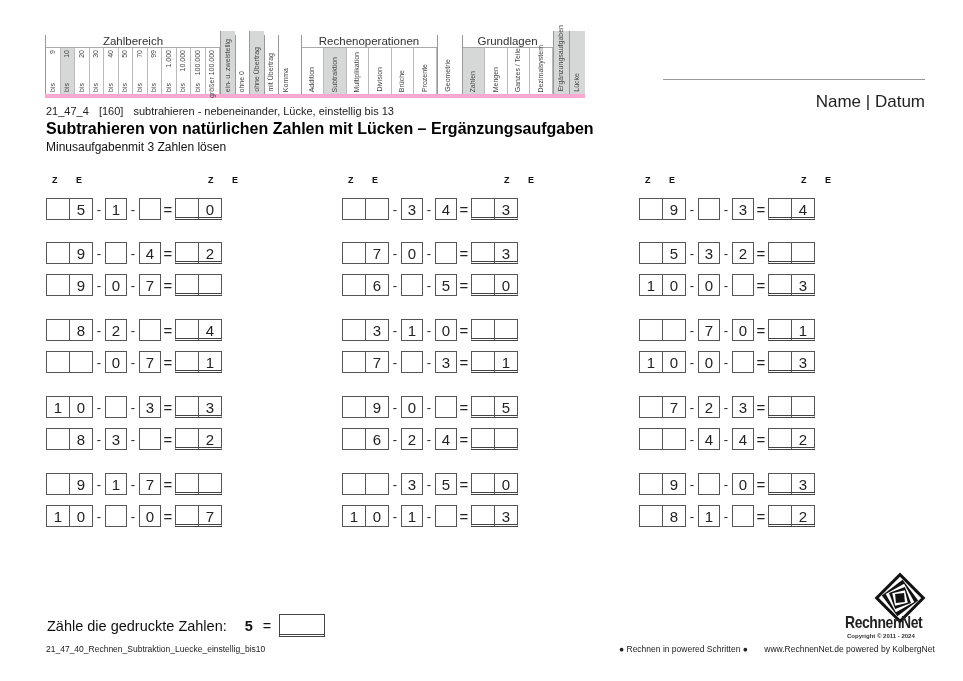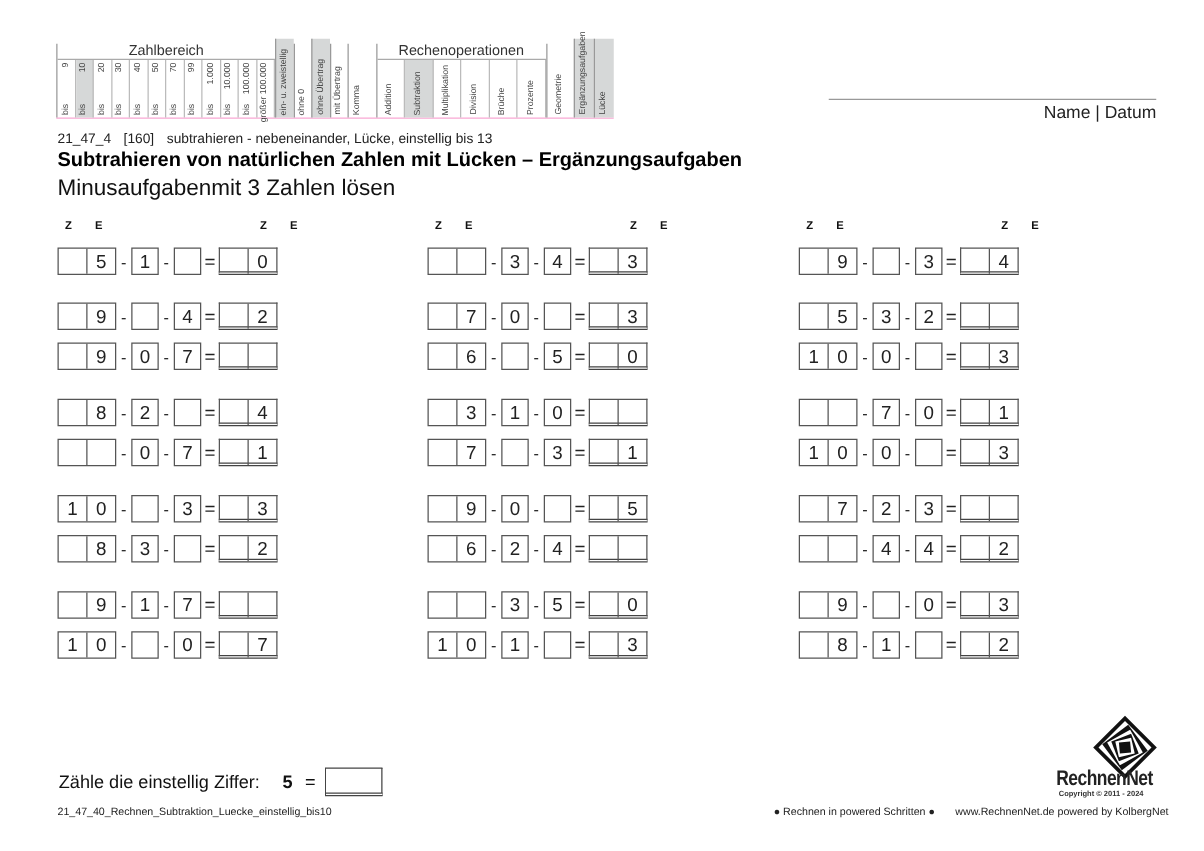--- a/index.html
+++ b/index.html
@@ -1,41 +1,41 @@
 <!DOCTYPE html>
 <html><head>
 <meta charset="utf-8">
 <style>
   html, body { margin:0; padding:0; background:#ffffff; }
   body { width:963px; height:681px; position:relative; overflow:hidden;
          font-family:"Liberation Sans", sans-serif; color:#111; }
 
   
   .cat-table { position:absolute; top:35px; left:45px; height:59px; display:flex;
-               border-bottom:1px solid #f9a8d4;justify-content:flex-end; }
+               border-bottom:4px solid #f9a8d4;justify-content:flex-end; }
   .cat-group { display:flex; flex-direction:column; border-left:1px solid #999; }
   .cat-group-title { height:12px; font-size:11.5px; color:#333; text-align:center;
                      line-height:12px; border-bottom:1px solid #aaa; }
   .cat-group-cells { display:flex; flex:1; }
   .cat-cell { position:relative; border-right:1px solid #bbb; box-sizing:border-box; }
   .cat-cell.shaded { background:#d6d8d8; }
   .vt { writing-mode:vertical-rl; transform:rotate(180deg); font-size:7px; color:#444;
         white-space:nowrap; position:absolute; left:50%; margin-left:-4px; }
   .vt.top { top:2px; }
   .vt.bot { bottom:2px; }
   .cat-standalone { position:relative; border-left:1px solid #999; box-sizing:border-box; }
   .cat-standalone.shaded { background:#d6d8d8; }
 
   .name-line { position:absolute; top:79px; left:663px; width:262px; border-top:1px solid #999; }
-  .name-label { position:absolute; top:81px; right:38px; font-size:14px; color:#222; }
+  .name-label { position:absolute; top:92px; right:38px; font-size:17px; color:#222; }
 
   .meta-line { position:absolute; top:105px; left:46px; font-size:11px; color:#222; }
   .meta-line span { margin-right:7px; }
   .title { position:absolute; top:120px; left:46px; font-size:16px; font-weight:bold; color:#000; }
-  .subtitle { position:absolute; top:140px; left:46px; font-size:18px; color:#111; }
+  .subtitle { position:absolute; top:140px; left:46px; font-size:12px; color:#111; }
 
   
   .col { position:absolute; top:172px; width:210px; }
   .col-head { position:relative; height:18px; font-size:9px; font-weight:bold; }
   .col-head span { position:absolute; top:3px; }
   .row { position:absolute; left:0; height:22px; display:flex; align-items:center; }
   .box2 { display:flex; height:22px; border:1px solid #555; box-sizing:border-box; }
   .box2 .c { width:22px; height:20px; display:flex; align-items:center; justify-content:center;
              font-size:15px; color:#222; }
   .box2 .c + .c { border-left:1px solid #555; }
@@ -151,20 +151,37 @@
           <span class="vt bot">Brüche</span>
         </div>
         <div class="cat-cell" style="width: 22.5px;">
           <span class="vt bot">Prozente</span>
         </div>
       </div>
   </div>
   <div class="cat-standalone" style="width:22px;">
     <span class="vt bot">Geometrie</span>
   </div>
+  <div class="cat-group" style="margin-left:3px;">
+    <div class="cat-group-title">Grundlagen</div>
+    <div class="cat-group-cells" id="gl-cells">
+        <div class="cat-cell shaded" style="width: 22.5px;">
+          <span class="vt bot">Zahlen</span>
+        </div>
+        <div class="cat-cell" style="width: 22.5px;">
+          <span class="vt bot">Mengen</span>
+        </div>
+        <div class="cat-cell" style="width: 22.5px;">
+          <span class="vt bot">Ganzes / Teile</span>
+        </div>
+        <div class="cat-cell" style="width: 22.5px;">
+          <span class="vt bot">Dezimalsystem</span>
+        </div>
+      </div>
+  </div>
   <div id="sa2" style="display:flex;">
       <div class="cat-standalone shaded" style="width: 16px; margin-top: -4px;">
         <span class="vt bot">Ergänzungsaufgaben</span>
       </div>
       <div class="cat-standalone shaded" style="width: 16px; margin-top: -4px;">
         <span class="vt bot">Lücke</span>
       </div>
     </div>
 </div>
 
@@ -605,21 +622,21 @@
         <span class="eq">=</span>
         <div class="box2 res">
           <div class="c"></div>
           <div class="c">2</div>
         </div>
       </div>
     </div>
   </div>
 
 <div class="count-line">
-  <span>Zähle die einstellig Ziffer:</span>
+  <span>Zähle die gedruckte Zahlen:</span>
   <span class="digit">5</span>
   <span class="eqs">=</span>
   <div class="count-box"></div>
 </div>
 
 <div class="filename">21_47_40_Rechnen_Subtraktion_Luecke_einstellig_bis10</div>
 <div class="footer-right">
   <span>● Rechnen in powered Schritten ●</span>
   <span class="url">www.RechnenNet.de powered by KolbergNet</span>
 </div>

